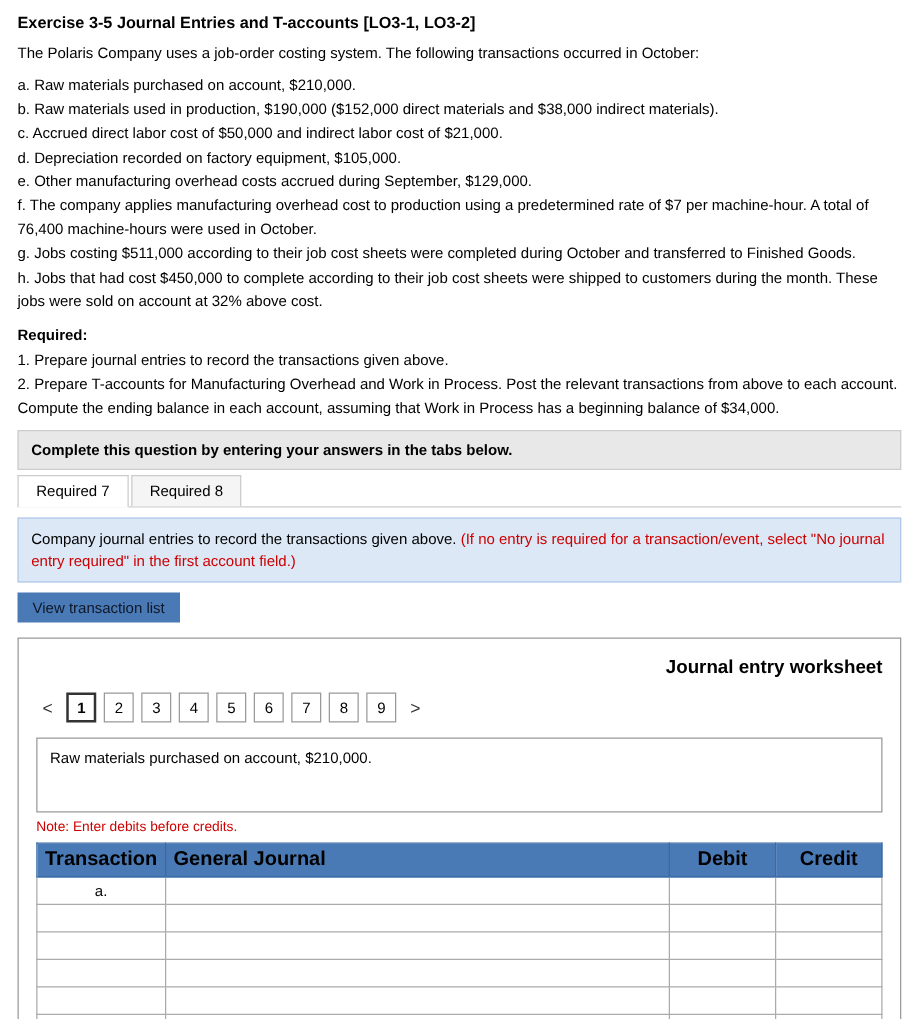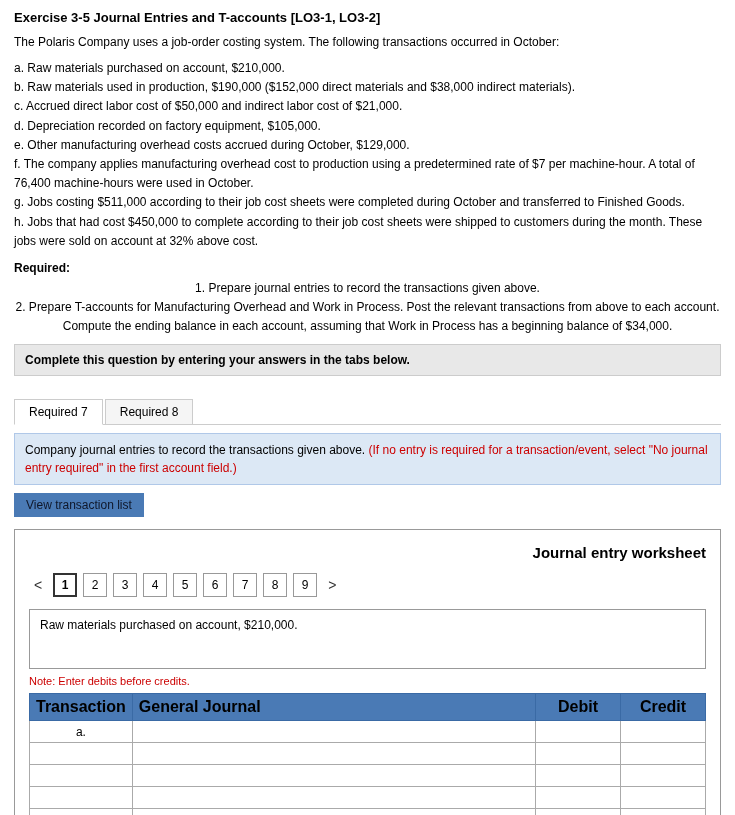--- a/index.html
+++ b/index.html
@@ -32,27 +32,26 @@
     .required-section {
       margin-top: 10px;
       margin-bottom: 8px;
     }
     .required-section .req-title {
       font-weight: bold;
       margin-bottom: 4px;
     }
     .required-section p {
       line-height: 1.6;
-      text-align: center;
     }
     .complete-box {
       background: #e8e8e8;
       border: 1px solid #ccc;
       padding: 8px 10px;
-      margin-bottom: 23px;
+      margin-bottom: 4px;
       font-size: 12px;
       font-weight: bold;
     }
     .tabs-row {
       display: flex;
       gap: 0;
       margin-bottom: 0;
       border-bottom: 1px solid #ccc;
     }
     .tab {
@@ -197,21 +196,21 @@
 
 <div class="page-title">Exercise 3-5 Journal Entries and T-accounts [LO3-1, LO3-2]</div>
 
 <div class="intro-text">The Polaris Company uses a job-order costing system. The following transactions occurred in October:</div>
 
 <div class="transactions-list">
   <p>a. Raw materials purchased on account, $210,000.</p>
   <p>b. Raw materials used in production, $190,000 ($152,000 direct materials and $38,000 indirect materials).</p>
   <p>c. Accrued direct labor cost of $50,000 and indirect labor cost of $21,000.</p>
   <p>d. Depreciation recorded on factory equipment, $105,000.</p>
-  <p>e. Other manufacturing overhead costs accrued during October, $129,000.</p>
+  <p>e. Other manufacturing overhead costs accrued during September, $129,000.</p>
   <p>f. The company applies manufacturing overhead cost to production using a predetermined rate of $7 per machine-hour. A total of 76,400 machine-hours were used in October.</p>
   <p>g. Jobs costing $511,000 according to their job cost sheets were completed during October and transferred to Finished Goods.</p>
   <p>h. Jobs that had cost $450,000 to complete according to their job cost sheets were shipped to customers during the month. These jobs were sold on account at 32% above cost.</p>
 </div>
 
 <div class="required-section">
   <div class="req-title">Required:</div>
   <p>1. Prepare journal entries to record the transactions given above.</p>
   <p>2. Prepare T-accounts for Manufacturing Overhead and Work in Process. Post the relevant transactions from above to each account. Compute the ending balance in each account, assuming that Work in Process has a beginning balance of $34,000.</p>
 </div>

